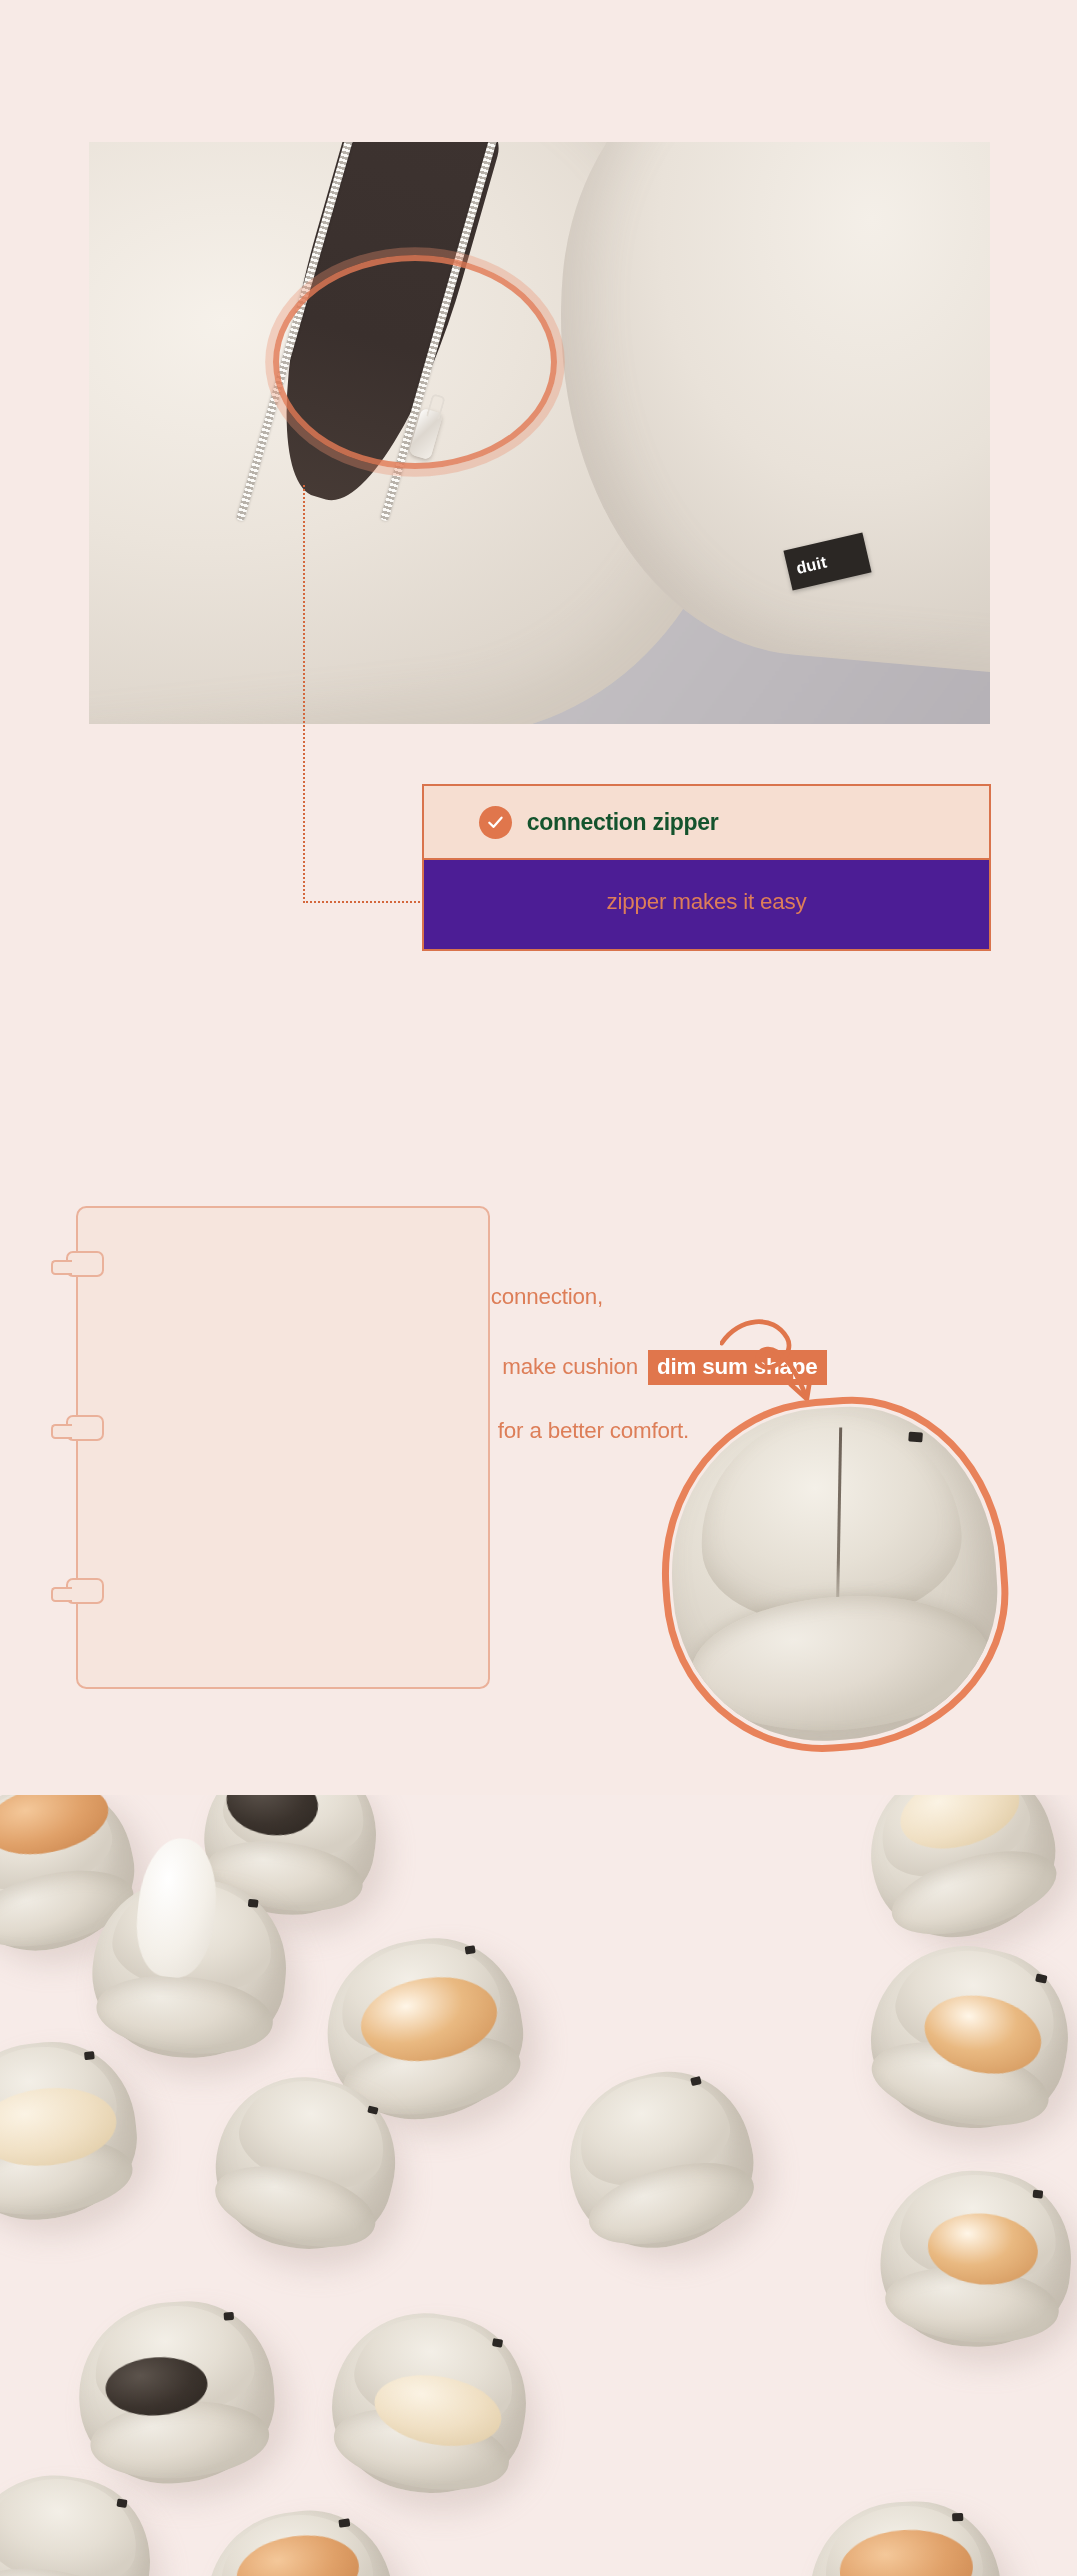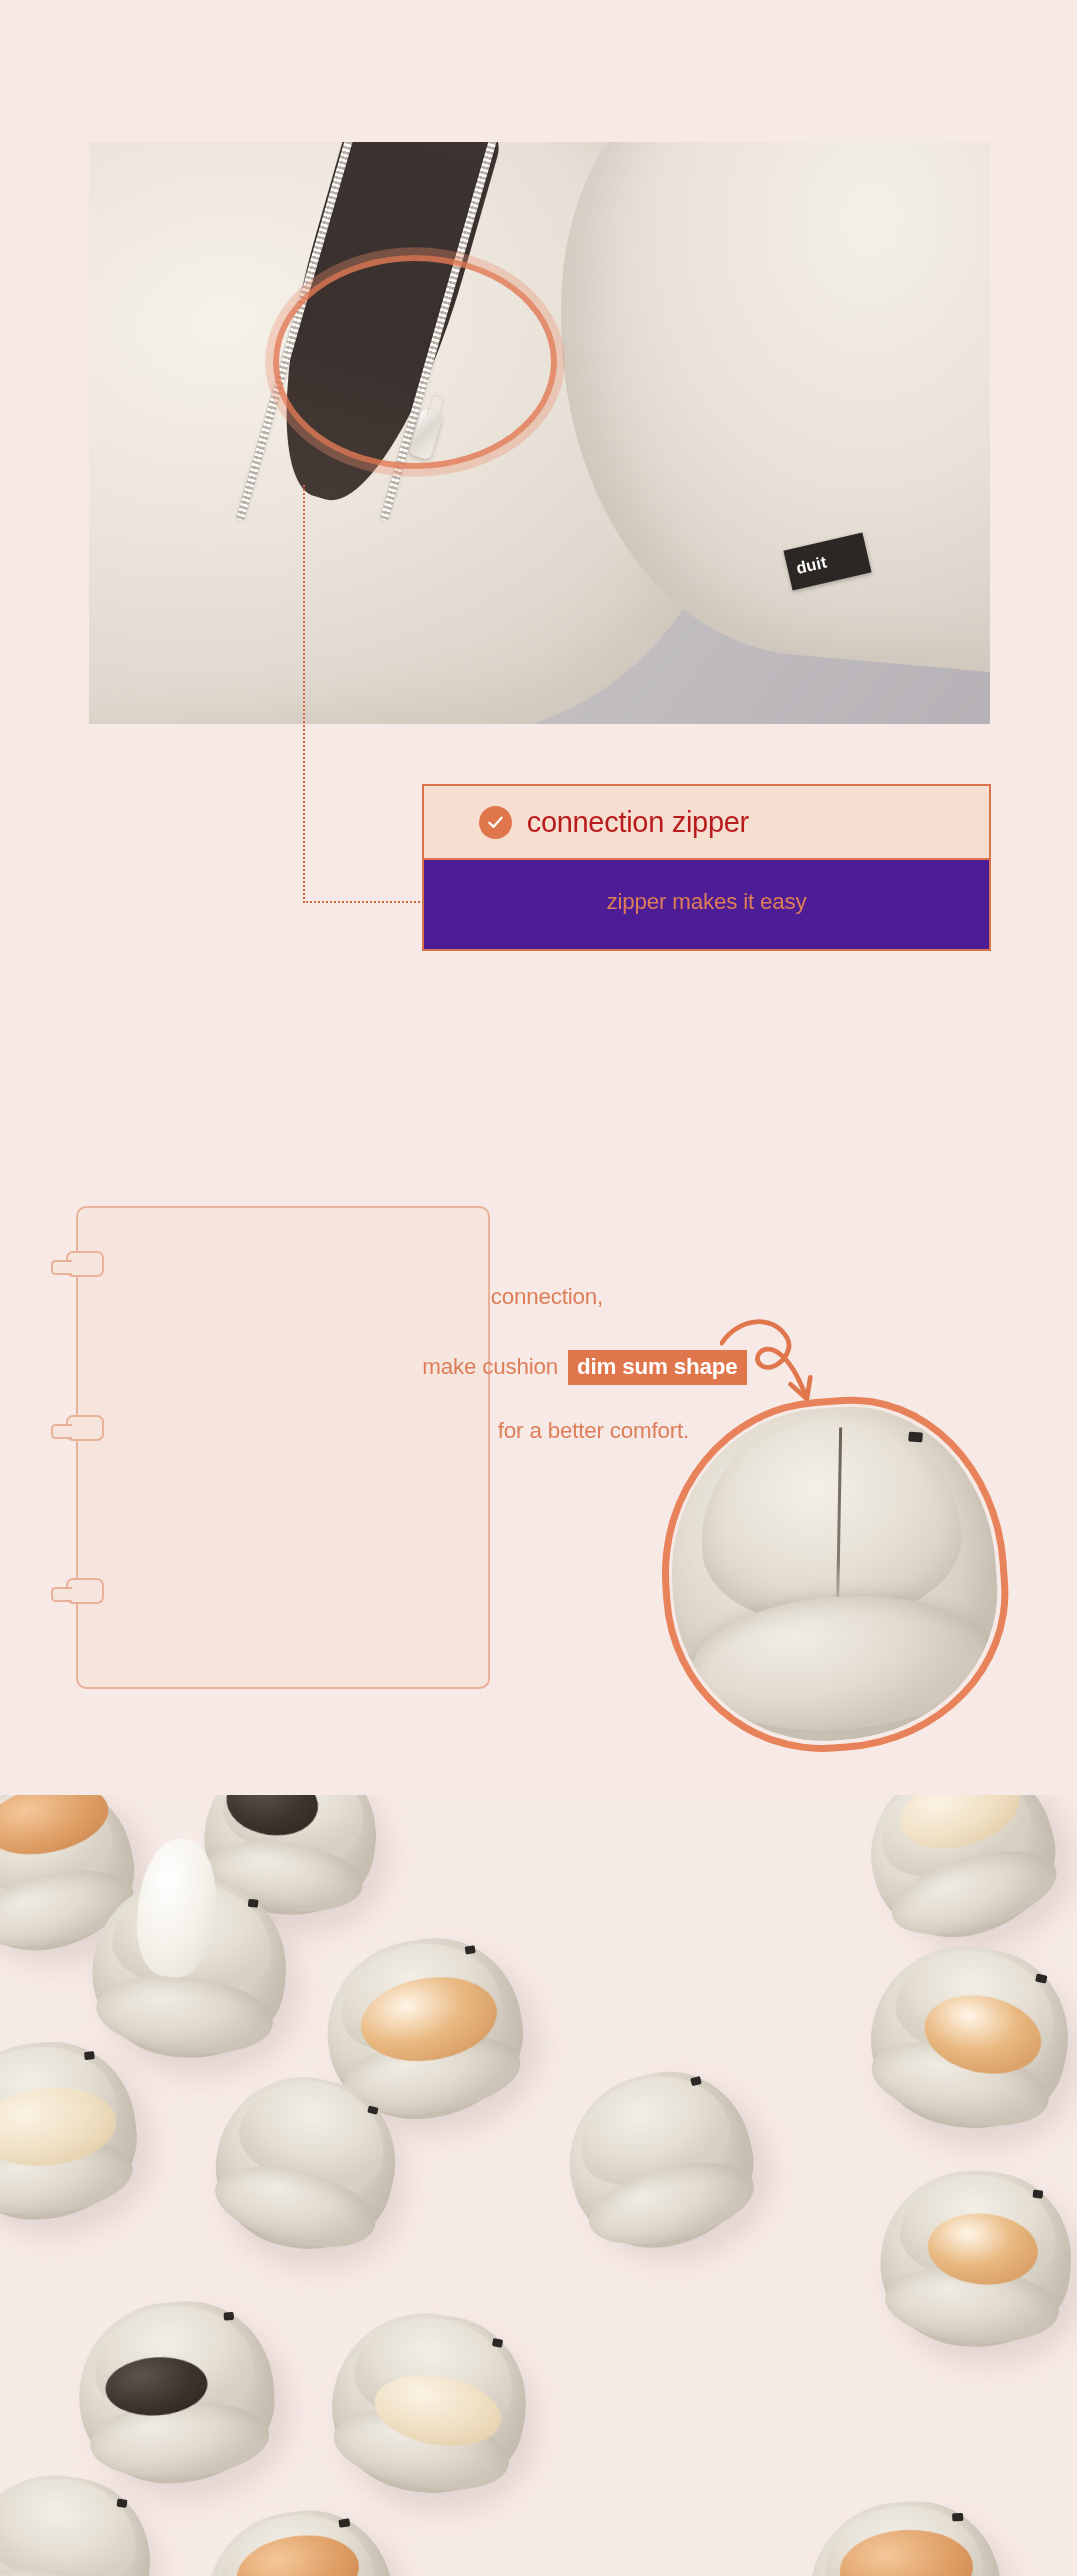--- a/index.html
+++ b/index.html
@@ -118,21 +118,21 @@
     display:flex; align-items:center; gap:14.7px;
     padding-left:55px;
   }
   .check-badge {
     width:33px; height:33px; border-radius:50%;
     background:#e0764c; flex:0 0 33px;
     display:flex; align-items:center; justify-content:center;
   }
   .check-badge svg { display:block; }
   .callout-title {
-    color:#b91c1c; font-size:29px; font-weight:400; letter-spacing:-0.3px;
+    color:#14532d; font-size:23px; font-weight:700; letter-spacing:-0.3px;
   }
   .callout-body {
     background:#4c1d95;
     padding:24px 0 29px 0;
     text-align:center;
   }
   .callout-line {
     color:#dd7e58; font-size:22.4px; font-weight:400;
     line-height:1.62; letter-spacing:-0.2px;
   }
@@ -157,21 +157,21 @@
     content:""; position:absolute; left:-17px; top:6.9px;
     width:19px; height:11.2px; background:#f6e5dd;
     border:2.2px solid #eab19a; border-right:none;
     border-radius:4.3px 0 0 4.3px;
   }
   .ring-1 { top:45px; }
   .ring-2 { top:209px; }
   .ring-3 { top:372px; }
   .nb-line { color:#dd7e58; font-size:22.4px; line-height:1.0; letter-spacing:-0.2px; }
   .nb-l1 { position:absolute; left:0; top:1286px; width:603px; text-align:right; }
-  .nb-l2 { position:absolute; left:0; top:1350px; width:747px; text-align:right;
+  .nb-l2 { position:absolute; left:0; top:1350px; width:827px; text-align:right;
            display:flex; justify-content:flex-end; align-items:center; }
   .nb-l3 { position:absolute; left:0; top:1420px; width:689px; text-align:right; }
   .hl {
     display:inline-block; background:#e0764c; color:#ffffff;
     font-weight:700; font-size:22.4px; padding:6px 9.5px 6.9px 9.5px;
     margin-left:9.5px; letter-spacing:-0.2px; line-height:1;
   }
 
   
   .arrow-curve { position:absolute; left:720px; top:1312px; }

